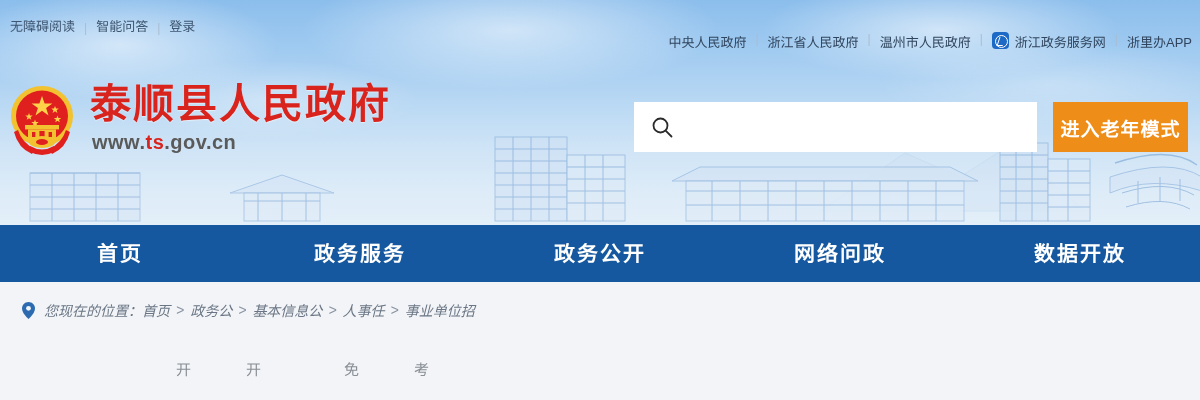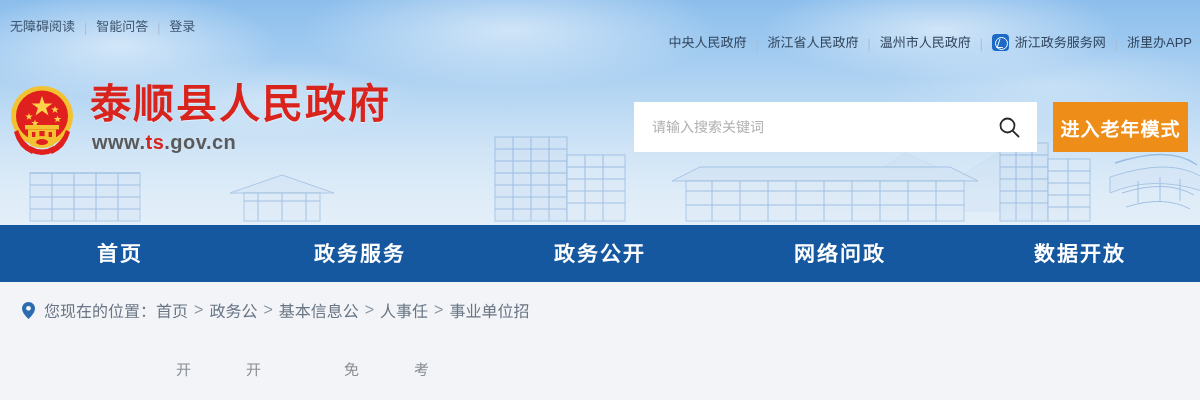--- a/index.html
+++ b/index.html
@@ -32,21 +32,21 @@
 
   .skyline { position:absolute; left:0; bottom:0; width:1200px; height:110px; opacity:.55; }
 
   
   .top-left-links {
     position:absolute; left:10px; top:16px;
     display:flex; align-items:flex-end; font-size:13px; color:#3F5670; z-index:5;
   }
   .top-right-links {
     position:absolute; right:8px; top:32px;
-    display:flex; align-items:flex-end; font-size:13px; color:#31465E; z-index:5;
+    display:flex; align-items:flex-start; font-size:13px; color:#31465E; z-index:5;
   }
   .tl-item, .tr-item { white-space:nowrap; cursor:pointer; }
   .sep { color:#A9BDD2; margin:0 9px; font-size:12px; }
 
   .zjzw-icon {
     display:inline-block; width:17px; height:17px; border-radius:4px;
     background:#1C69C6; margin-right:6px; position:relative; vertical-align:-4px;
   }
   .zjzw-icon::after {
     content:""; position:absolute; left:3px; top:3px; width:11px; height:11px;
@@ -104,21 +104,21 @@
     flex:1; text-align:center; color:#fff; font-size:21px; font-weight:bold;
     letter-spacing:2px; cursor:pointer; line-height:57px; height:57px;
   }
 
   
   .crumb-bar {
     width:1200px; height:56px; background:#F2F4F7;
     display:flex; align-items:center; padding-left:22px;
   }
   .pin-icon { width:13px; height:17px; margin-right:9px; flex:0 0 13px; }
-  .crumb-text { font-size:16px; color:#6A7685; }
+  .crumb-text { font-size:14px; color:#6A7685;font-style:italic; }
   .crumb-link { color:#6A7685; cursor:pointer; }
   .crumb-arrow { margin:0 6px; color:#8A94A2; }
 
   
   .tab-strip {
     width:1200px; height:62px; background:#F2F4F7;
     position:relative;
   }
   .tab-char {
     position:absolute; top:20px; font-size:15px; color:#8A8F96; cursor:pointer;
@@ -220,21 +220,20 @@
     </svg>
     <div class="logo-text">
       <div class="gov-title">泰顺县人民政府</div>
       <div class="gov-url">
         <span>www.</span><span class="red">ts</span><span>.gov.cn</span>
       </div>
     </div>
   </div>
 
   <div class="search-box">
-    <input class="search-input" type="text" placeholder="请输入搜索关键词" style="">
     <button class="search-btn">
       <svg width="24" height="24" viewBox="0 0 24 24" fill="none" stroke="#2B2B2B" stroke-width="1.8">
         <circle cx="10.5" cy="10.5" r="7"></circle>
         <line x1="15.6" y1="15.6" x2="21.5" y2="21.5" stroke-linecap="round"></line>
       </svg>
     </button>
   </div>
 
   <button class="elder-btn">进入老年模式</button>
 </div>

